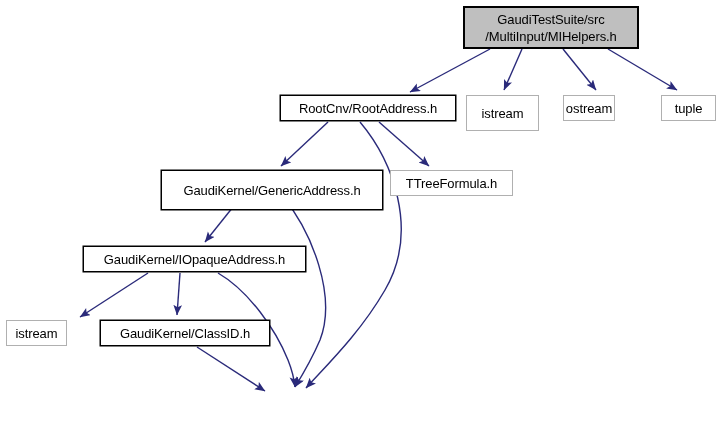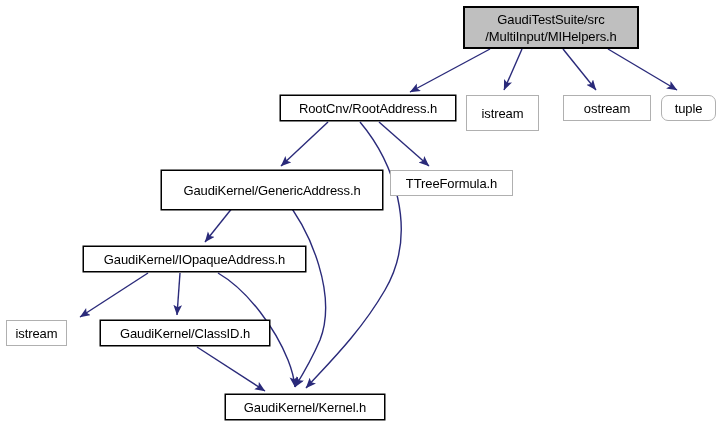--- a/index.html
+++ b/index.html
@@ -79,21 +79,20 @@
         <path d="M 180,273 L 177,315" fill="none" stroke="#2a2a7a" stroke-width="1.4" marker-end="url(#arrow)"></path>
         <path d="M 218,273 C 249,291 276,330 288,360 C 292,370 294,378 295,387" fill="none" stroke="#2a2a7a" stroke-width="1.4" marker-end="url(#arrow)"></path>
         <path d="M 197,347 L 265,391" fill="none" stroke="#2a2a7a" stroke-width="1.4" marker-end="url(#arrow)"></path>
       </g>
   </svg>
 
   <div class="node root" style="left: 464px; top: 7px; width: 174px; height: 41px;">GaudiTestSuite/src
 /MultiInput/MIHelpers.h</div>
   <div class="node strong" style="left: 268px; top: 95px; width: 176px; height: 26px;">RootCnv/RootAddress.h</div>
   <div class="node weak" style="left: 466px; top: 95px; width: 73px; height: 36px;">istream</div>
-  <div class="node weak" style="left: 563px; top: 95px; width: 88px; height: 26px;">ostream</div>
-  <div class="node weak" style="left: 661px; top: 95px; width: 55px; height: 26px; border-radius: 7px;">tuple</div>
+  <div class="node weak" style="left: 563px; top: 95px; width: 52px; height: 26px;">ostream</div>
+  <div class="node weak" style="left: 661px; top: 95px; width: 55px; height: 26px;">tuple</div>
   <div class="node strong" style="left: 149px; top: 170px; width: 222px; height: 40px;">GaudiKernel/GenericAddress.h</div>
   <div class="node weak" style="left: 390px; top: 170px; width: 123px; height: 26px;">TTreeFormula.h</div>
   <div class="node strong" style="left: 71px; top: 246px; width: 223px; height: 26px;">GaudiKernel/IOpaqueAddress.h</div>
   <div class="node weak" style="left: 6px; top: 320px; width: 61px; height: 26px;">istream</div>
   <div class="node strong" style="left: 88px; top: 320px; width: 170px; height: 26px; text-align: center;">GaudiKernel/ClassID.h</div>
-  <div class="node strong" style="left: 213px; top: 394px; width: 160px; height: 26px;">GaudiKernel/Kernel.h</div>
 </div>
 
 </body></html>

